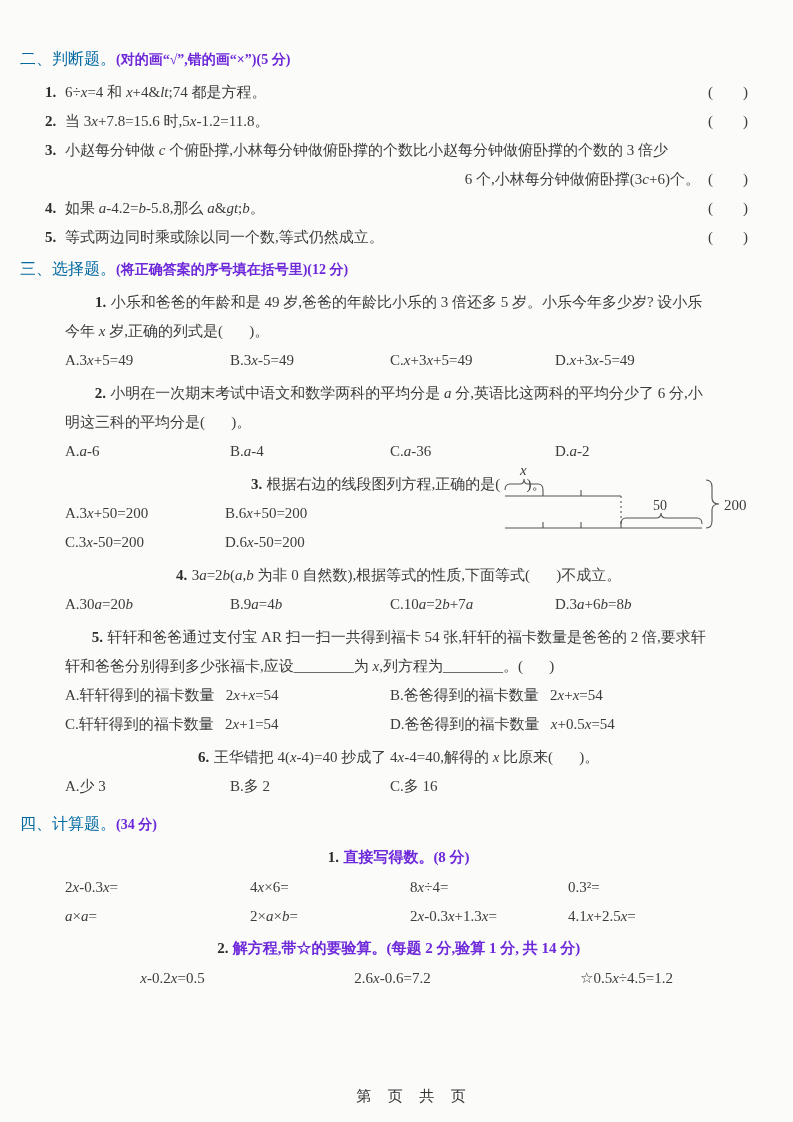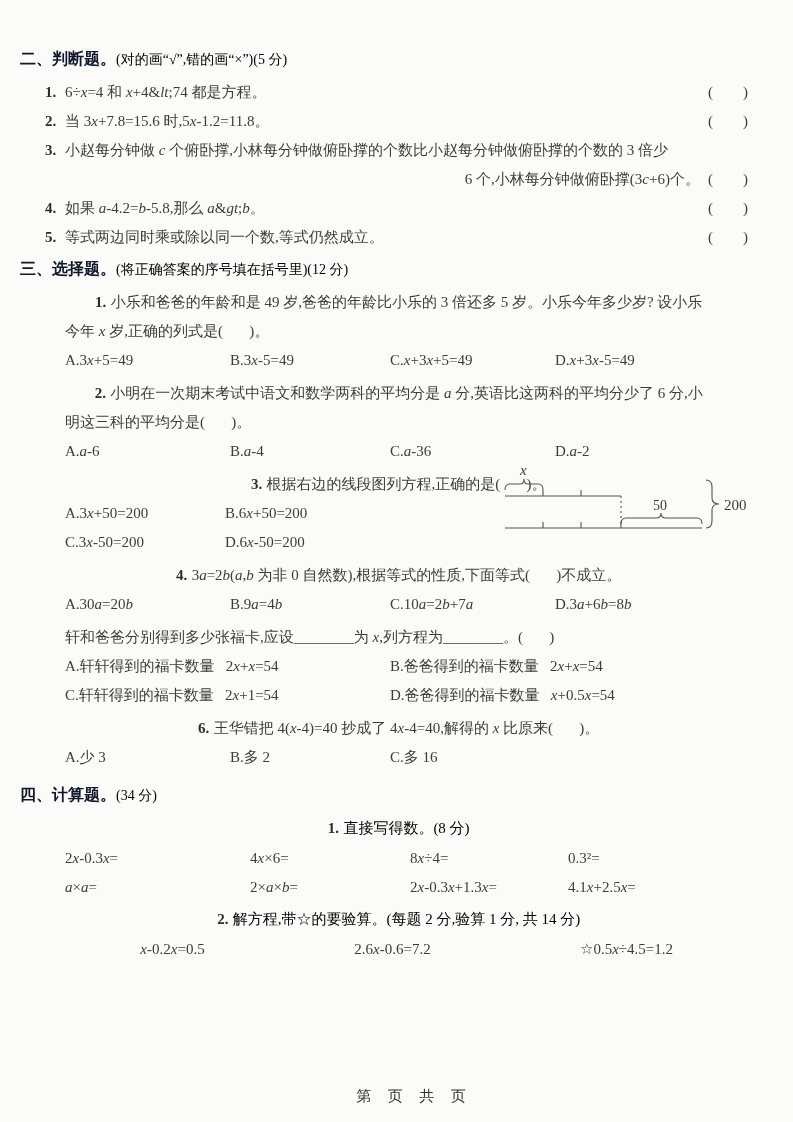--- a/index.html
+++ b/index.html
@@ -12,22 +12,22 @@
     -webkit-font-smoothing:antialiased;
   }
   .page{
     position:relative;
     width:793px;height:1122px;
     box-sizing:border-box;
     padding:42px 45px 0 20px;
     overflow:hidden;
   }
   .sec-head{line-height:29px;margin:2px 0 4px 0;white-space:pre-wrap;}
-  .sec-title{font-weight:bold;font-size:16px;color:#0f172a;}
-  .note{font-size:14px;color:#000000;}
+  .sec-title{font-weight:normal;font-size:16px;color:#0369a1;}
+  .note{font-size:14px;color:#6d28d9;font-weight:bold;}
   .l{line-height:29px;white-space:pre-wrap;}
   .num{font-weight:bold;display:inline-block;min-width:20px;color:#2d2d2d;}
   
   .jitem{display:flex;align-items:flex-end;padding-left:25px;line-height:29px;}
   .jitem .jtext{flex:1;white-space:pre-wrap;}
   .jitem.cont{padding-left:45px;text-align:right;}
   .jbracket{white-space:pre;margin-left:8px;}
   
   .qline{padding-left:25px;text-align:center;}
   .qcont{padding-left:45px;}
@@ -157,20 +157,21 @@
       <div class="l qline"><span class="num">4.</span><span>3<i>a</i>=2<i>b</i>(<i>a</i>,<i>b</i> 为非 0 自然数),根据等式的性质,下面等式(       )不成立。</span></div>
       <div class="opts cols4">
         <span>A.30<i>a</i>=20<i>b</i></span>
         <span>B.9<i>a</i>=4<i>b</i></span>
         <span>C.10<i>a</i>=2<i>b</i>+7<i>a</i></span>
         <span>D.3<i>a</i>+6<i>b</i>=8<i>b</i></span>
       </div>
     </div>
 
     <div class="q">
+      <div class="l qline"><span class="num">5.</span><span>轩轩和爸爸通过支付宝 AR 扫一扫一共得到福卡 54 张,轩轩的福卡数量是爸爸的 2 倍,要求轩</span></div>
       <div class="l qcont">轩和爸爸分别得到多少张福卡,应设________为 <i>x</i>,列方程为________。(       )</div>
       <div class="opts cols2w">
         <span>A.轩轩得到的福卡数量   2<i>x</i>+<i>x</i>=54</span>
         <span>B.爸爸得到的福卡数量   2<i>x</i>+<i>x</i>=54</span>
       </div>
       <div class="opts cols2w">
         <span>C.轩轩得到的福卡数量   2<i>x</i>+1=54</span>
         <span>D.爸爸得到的福卡数量   <i>x</i>+0.5<i>x</i>=54</span>
       </div>
     </div>

